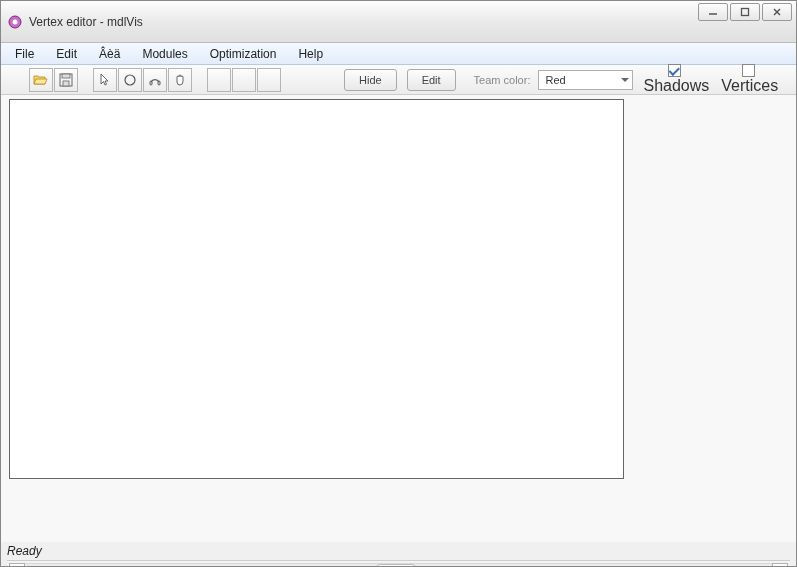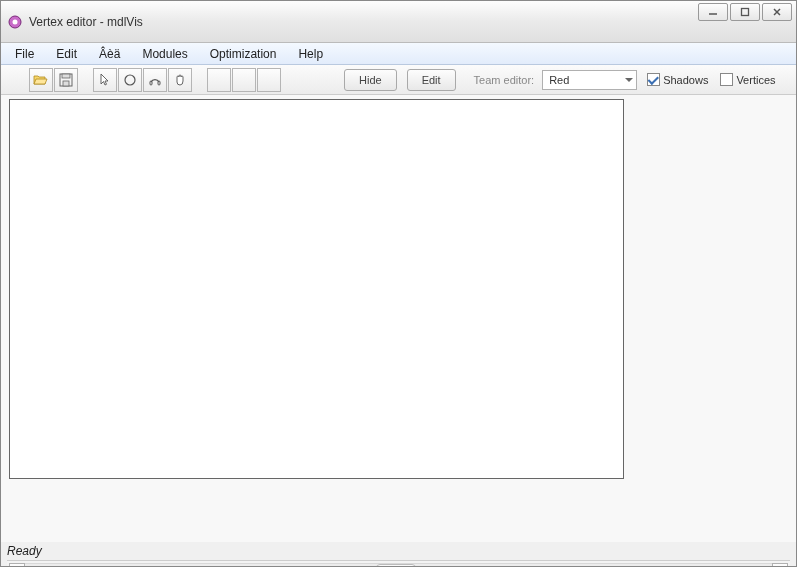--- a/index.html
+++ b/index.html
@@ -134,23 +134,24 @@
       top: 50%;
       transform: translateY(-50%);
       width: 0; height: 0;
       border-left: 4px solid transparent;
       border-right: 4px solid transparent;
       border-top: 4px solid #666;
     }
     .checkbox-wrap {
       display: flex;
       align-items: center;
-      font-size: 11px;
+      font-size: 16px;
       color: #333;
       margin-right: 10px;
+      flex-direction: column;
     }
     .checkbox-box {
       width: 13px; height: 13px;
       border: 1px solid #888;
       background: #fff;
       margin-right: 3px;
       display: flex;
       align-items: center;
       justify-content: center;
       font-size: 10px;
@@ -341,21 +342,21 @@
   <div class="tb-btn"></div>
   <div class="tb-btn"></div>
   <div class="tb-btn"></div>
 
   <div style="width:60px"></div>
 
   <div class="push-btn">Hide</div>
   <div class="push-btn">Edit</div>
 
   <div style="width:6px"></div>
-  <span class="label-text">Team editor:</span>
+  <span class="label-text">Team color:</span>
   <div class="combo">
     <span>Red</span>
     <span class="arrow"></span>
   </div>
 
   <div class="checkbox-wrap">
     <span class="checkbox-box checked"></span>
     <span>Shadows</span>
   </div>
   <div class="checkbox-wrap">

